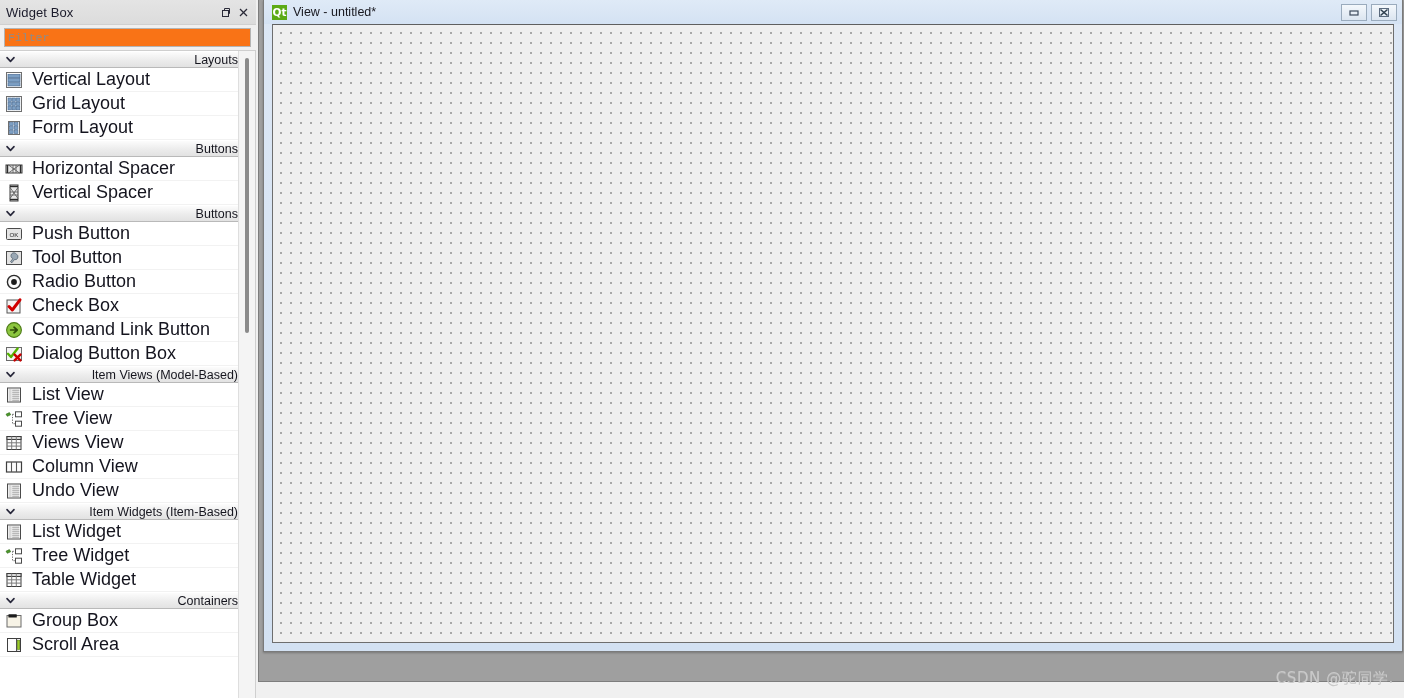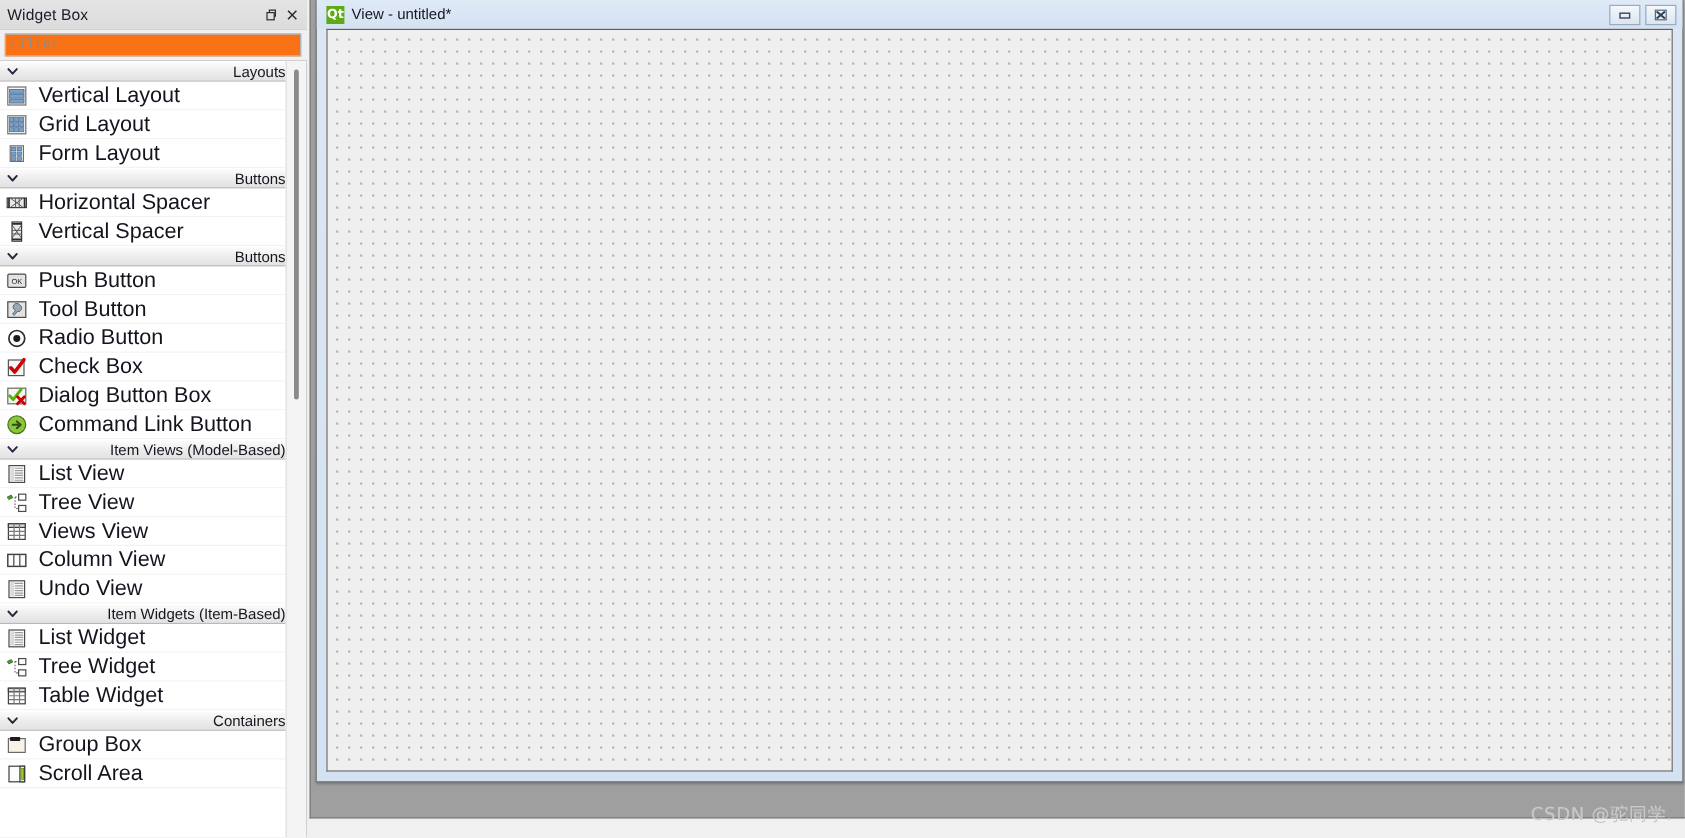--- a/index.html
+++ b/index.html
@@ -336,35 +336,35 @@
               <svg width="18" height="18" viewBox="0 0 18 18">
                 <rect x="2" y="3" width="13" height="13" fill="#f4f4f4" stroke="#555"></rect>
                 <path d="M4 9.5 L7.3 13 L15 2.8" fill="none" stroke="#d00000" stroke-width="3" stroke-linecap="round" stroke-linejoin="round"></path>
               </svg>
             </span>
             <span class="item-label">Check Box</span>
           </div>
           <div class="item-row">
             <span class="item-icon">
               <svg width="18" height="18" viewBox="0 0 18 18">
+                <circle cx="9" cy="9" r="7.4" fill="#8cc63f" stroke="#4c7a16" stroke-width="1.1"></circle>
+                <path d="M5.6 9 H11.2 M9 6.2 L12.2 9 L9 11.8" fill="none" stroke="#2f4c0a" stroke-width="1.7" stroke-linecap="round" stroke-linejoin="round"></path>
+              </svg>
+            </span>
+            <span class="item-label">Command Link Button</span>
+          </div>
+          <div class="item-row">
+            <span class="item-icon">
+              <svg width="18" height="18" viewBox="0 0 18 18">
                 <rect x="1.5" y="2.5" width="15" height="13" fill="#f4f4f4" stroke="#6a6a6a"></rect>
                 <path d="M3 8.8 L6 12 L12.6 3.4" fill="none" stroke="#54b300" stroke-width="2.4" stroke-linecap="round" stroke-linejoin="round"></path>
                 <path d="M9.6 9.6 L15.4 15.4 M15.4 9.6 L9.6 15.4" stroke="#cc0000" stroke-width="2.4" stroke-linecap="round"></path>
               </svg>
             </span>
             <span class="item-label">Dialog Button Box</span>
-          </div>
-          <div class="item-row">
-            <span class="item-icon">
-              <svg width="18" height="18" viewBox="0 0 18 18">
-                <circle cx="9" cy="9" r="7.4" fill="#8cc63f" stroke="#4c7a16" stroke-width="1.1"></circle>
-                <path d="M5.6 9 H11.2 M9 6.2 L12.2 9 L9 11.8" fill="none" stroke="#2f4c0a" stroke-width="1.7" stroke-linecap="round" stroke-linejoin="round"></path>
-              </svg>
-            </span>
-            <span class="item-label">Command Link Button</span>
           </div>
           <div class="cat-row">
             <span class="cat-chevron">
               <svg width="11" height="11" viewBox="0 0 11 11">
                 <polyline points="2,3.6 5.5,7.4 9,3.6" fill="none" stroke="#27273a" stroke-width="1.6" stroke-linecap="round" stroke-linejoin="round"></polyline>
               </svg>
             </span>
             <span class="cat-label">Item Views (Model-Based)</span>
           </div>
           <div class="item-row">

